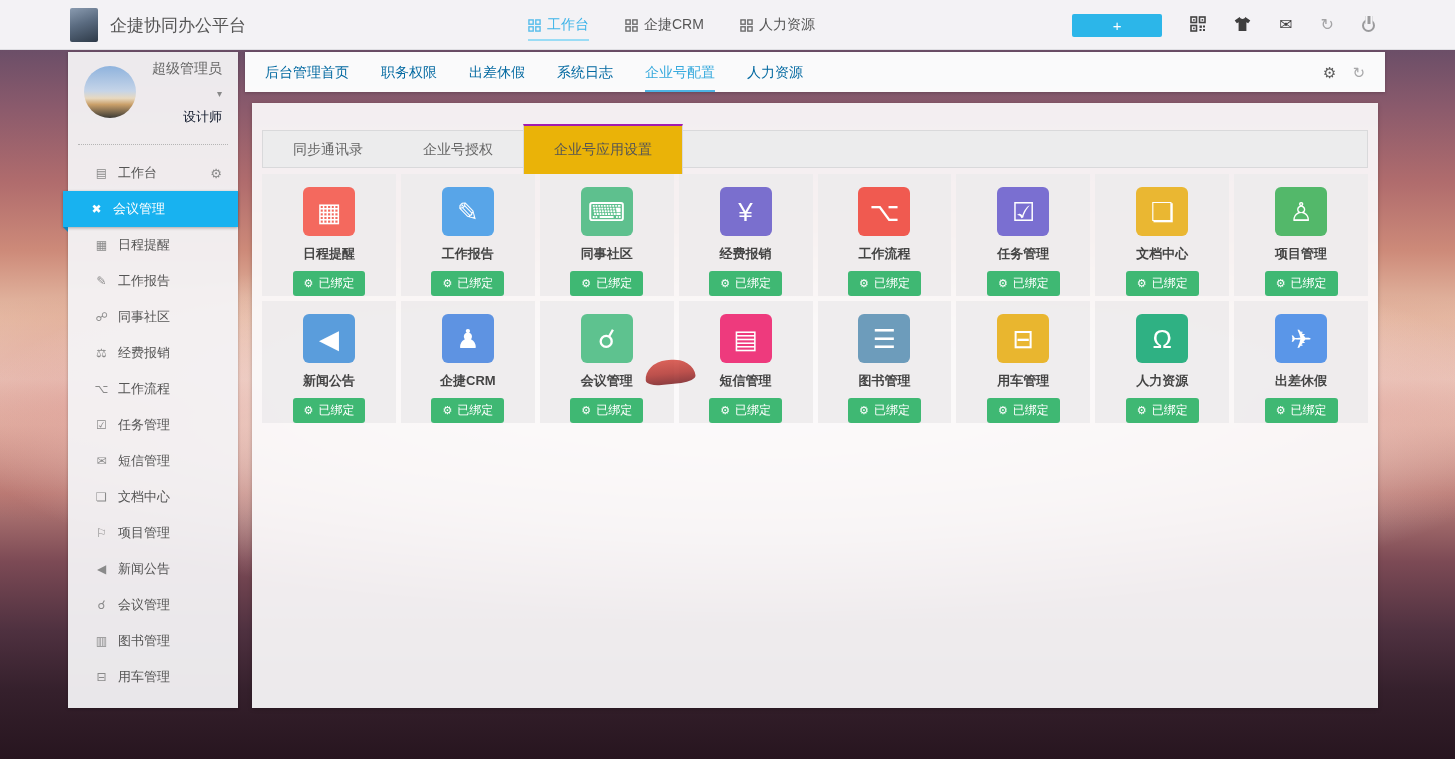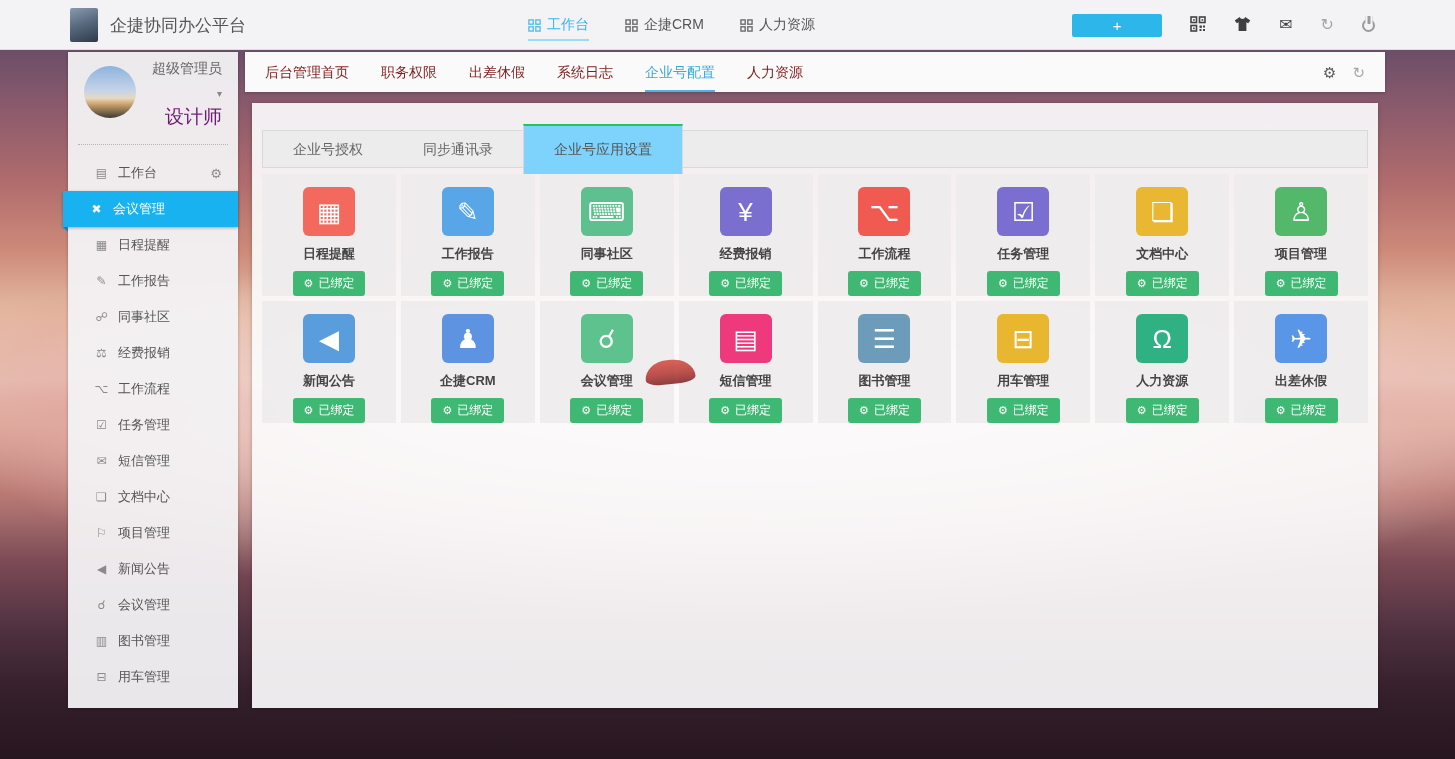--- a/index.html
+++ b/index.html
@@ -50,21 +50,21 @@
     z-index:5;
   }
   .user-block { display:flex; align-items:center; gap:10px; padding:4px 14px 14px 16px; }
   .avatar {
     width:52px; height:52px; border-radius:50%; flex:0 0 52px;
     background:linear-gradient(180deg,#8fb3dd 0%,#c5d4e8 48%,#e8d9c0 62%,#caa06a 74%,#3c3a35 100%);
   }
   .user-names { flex:1; text-align:right; padding-right:2px; }
   .user-name { font-size:14px; color:#666; line-height:24px; cursor:pointer; }
   .user-caret { font-size:10px; color:#888; margin-left:3px; }
-  .user-role { font-size:19px; color:#701a75; line-height:22px; }
+  .user-role { font-size:13px; color:#0f172a; line-height:22px; }
   .side-divider { border-bottom:1px dotted #b5b5b5; margin:2px 10px 0; }
   .menu { list-style:none; padding-top:10px; }
   .menu-item {
     height:36px; display:flex; align-items:center; gap:9px;
     padding-left:26px; font-size:13px; color:#555; cursor:pointer; position:relative;
   }
   .menu-item .mi-icon { width:15px; font-size:12px; color:#8a8a8a; text-align:center; }
   .menu-item .mi-gear { margin-left:auto; margin-right:16px; font-size:13px; color:#8a8a8a; cursor:pointer; }
   .menu-item.active {
     margin-left:-5px; width:175px; background:#18b2f0; color:#fff;
@@ -73,41 +73,41 @@
   .menu-item.active .mi-icon { color:#fff; }
   .menu-item.active::after { content:''; position:absolute; left:0; top:100%; border-top:5px solid #0d84bd; border-left:5px solid transparent; }
   
   #admintabs {
     position:absolute; left:245px; top:52px; width:1140px; height:40px;
     background:rgba(252,252,253,0.99);
     display:flex; align-items:center; gap:32px; padding:0 20px;
     box-shadow:0 1px 3px rgba(0,0,0,0.2);
     z-index:5;
   }
-  .atab { font-size:14px; color:#7f1d1d; height:40px; line-height:40px; position:relative; cursor:pointer; white-space:nowrap; }
+  .atab { font-size:14px; color:#0369a1; height:40px; line-height:40px; position:relative; cursor:pointer; white-space:nowrap; }
   .atab.active { color:#36a9dd; }
   .atab.active::after { content:''; position:absolute; left:0; right:0; bottom:0; height:2px; background:#4db3e4; }
   .admin-icons { margin-left:auto; display:flex; gap:16px; align-items:center; }
   .admin-icons .tb-icon { font-size:15px; color:#5a5a5a; }
   .admin-icons .tb-icon.dim { color:#a8a8aa; }
   
   #panel {
     position:absolute; left:252px; top:103px; width:1126px; height:605px;
     background:rgba(251,250,251,0.93);
     box-shadow:0 1px 4px rgba(0,0,0,0.25);
     padding:0 10px; z-index:4;
   }
   .content-tabs {
     margin-top:27px; height:38px;
     background:#ececed; border:1px solid #d9d9db;
     display:flex; align-items:flex-end; position:relative;
   }
   .ctab { padding:0 30px; line-height:36px; height:36px; font-size:14px; color:#666; cursor:pointer; }
   .ctab.active {
-    background:#7dd3fc; border:1px solid #d9d9db; border-top:2px solid #22c55e; border-bottom:none;
+    background:#eab308; border:1px solid #d9d9db; border-top:2px solid #a21caf; border-bottom:none;
     height:50px; line-height:46px; margin-bottom:-7px; position:relative; z-index:3; color:#555;
   }
   .apps-grid { margin-top:6px; display:grid; grid-template-columns:repeat(8,1fr); gap:5px; }
   .app-card {
     background:rgba(237,235,236,0.9); height:122px;
     display:flex; flex-direction:column; align-items:center; padding-top:13px;
   }
   .app-icon {
     width:52px; height:52px; border-radius:6px; color:#fff;
     display:flex; align-items:center; justify-content:center; font-size:26px; line-height:1;
@@ -317,24 +317,24 @@
   <div class="admin-icons">
     <span class="tb-icon">⚙</span>
     <span class="tb-icon dim">↻</span>
   </div>
 </div>
 
 <main id="panel">
   <div class="content-tabs">
 
   <div class="ctab">
+        <span>同步通讯录</span>
+      </div>
+      <div class="ctab">
         <span>企业号授权</span>
-      </div>
-      <div class="ctab">
-        <span>同步通讯录</span>
       </div>
       <div class="ctab active">
         <span>企业号应用设置</span>
       </div>
     </div>
   <div class="apps-grid">
 
   <div class="app-card">
         <div class="app-icon" style="background: rgb(244, 105, 94);">▦</div>
         <div class="app-name">日程提醒</div>

